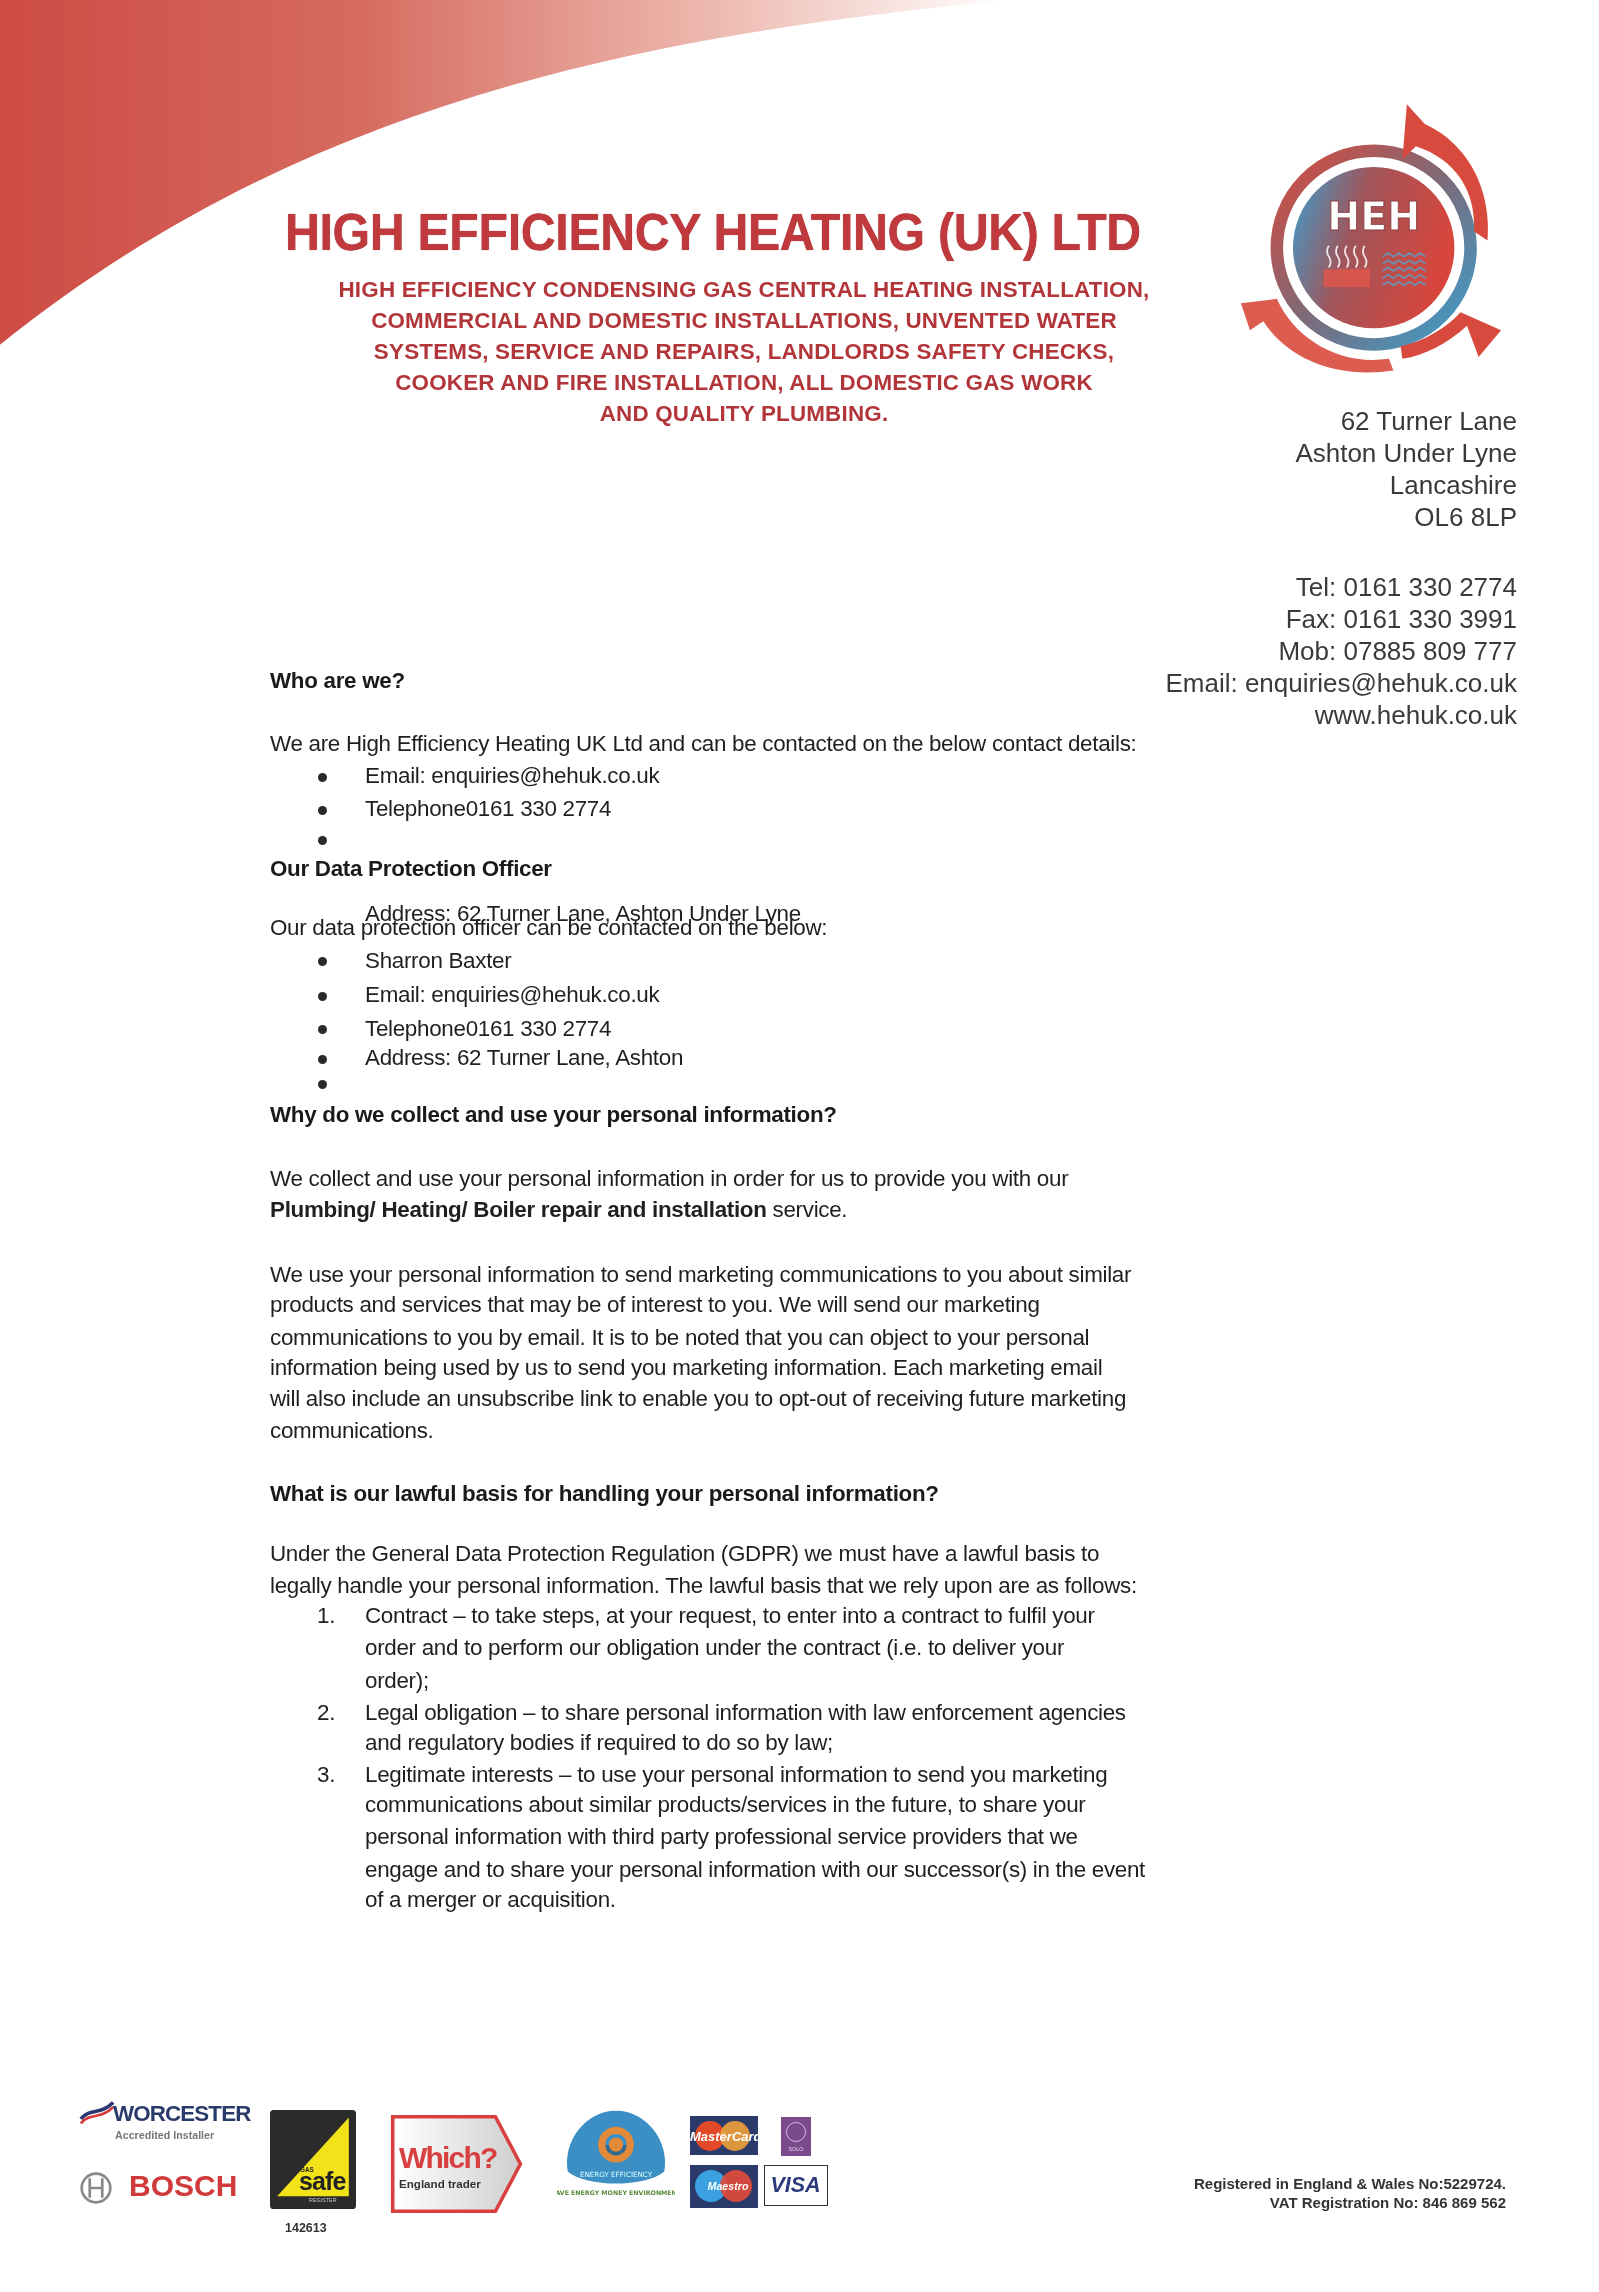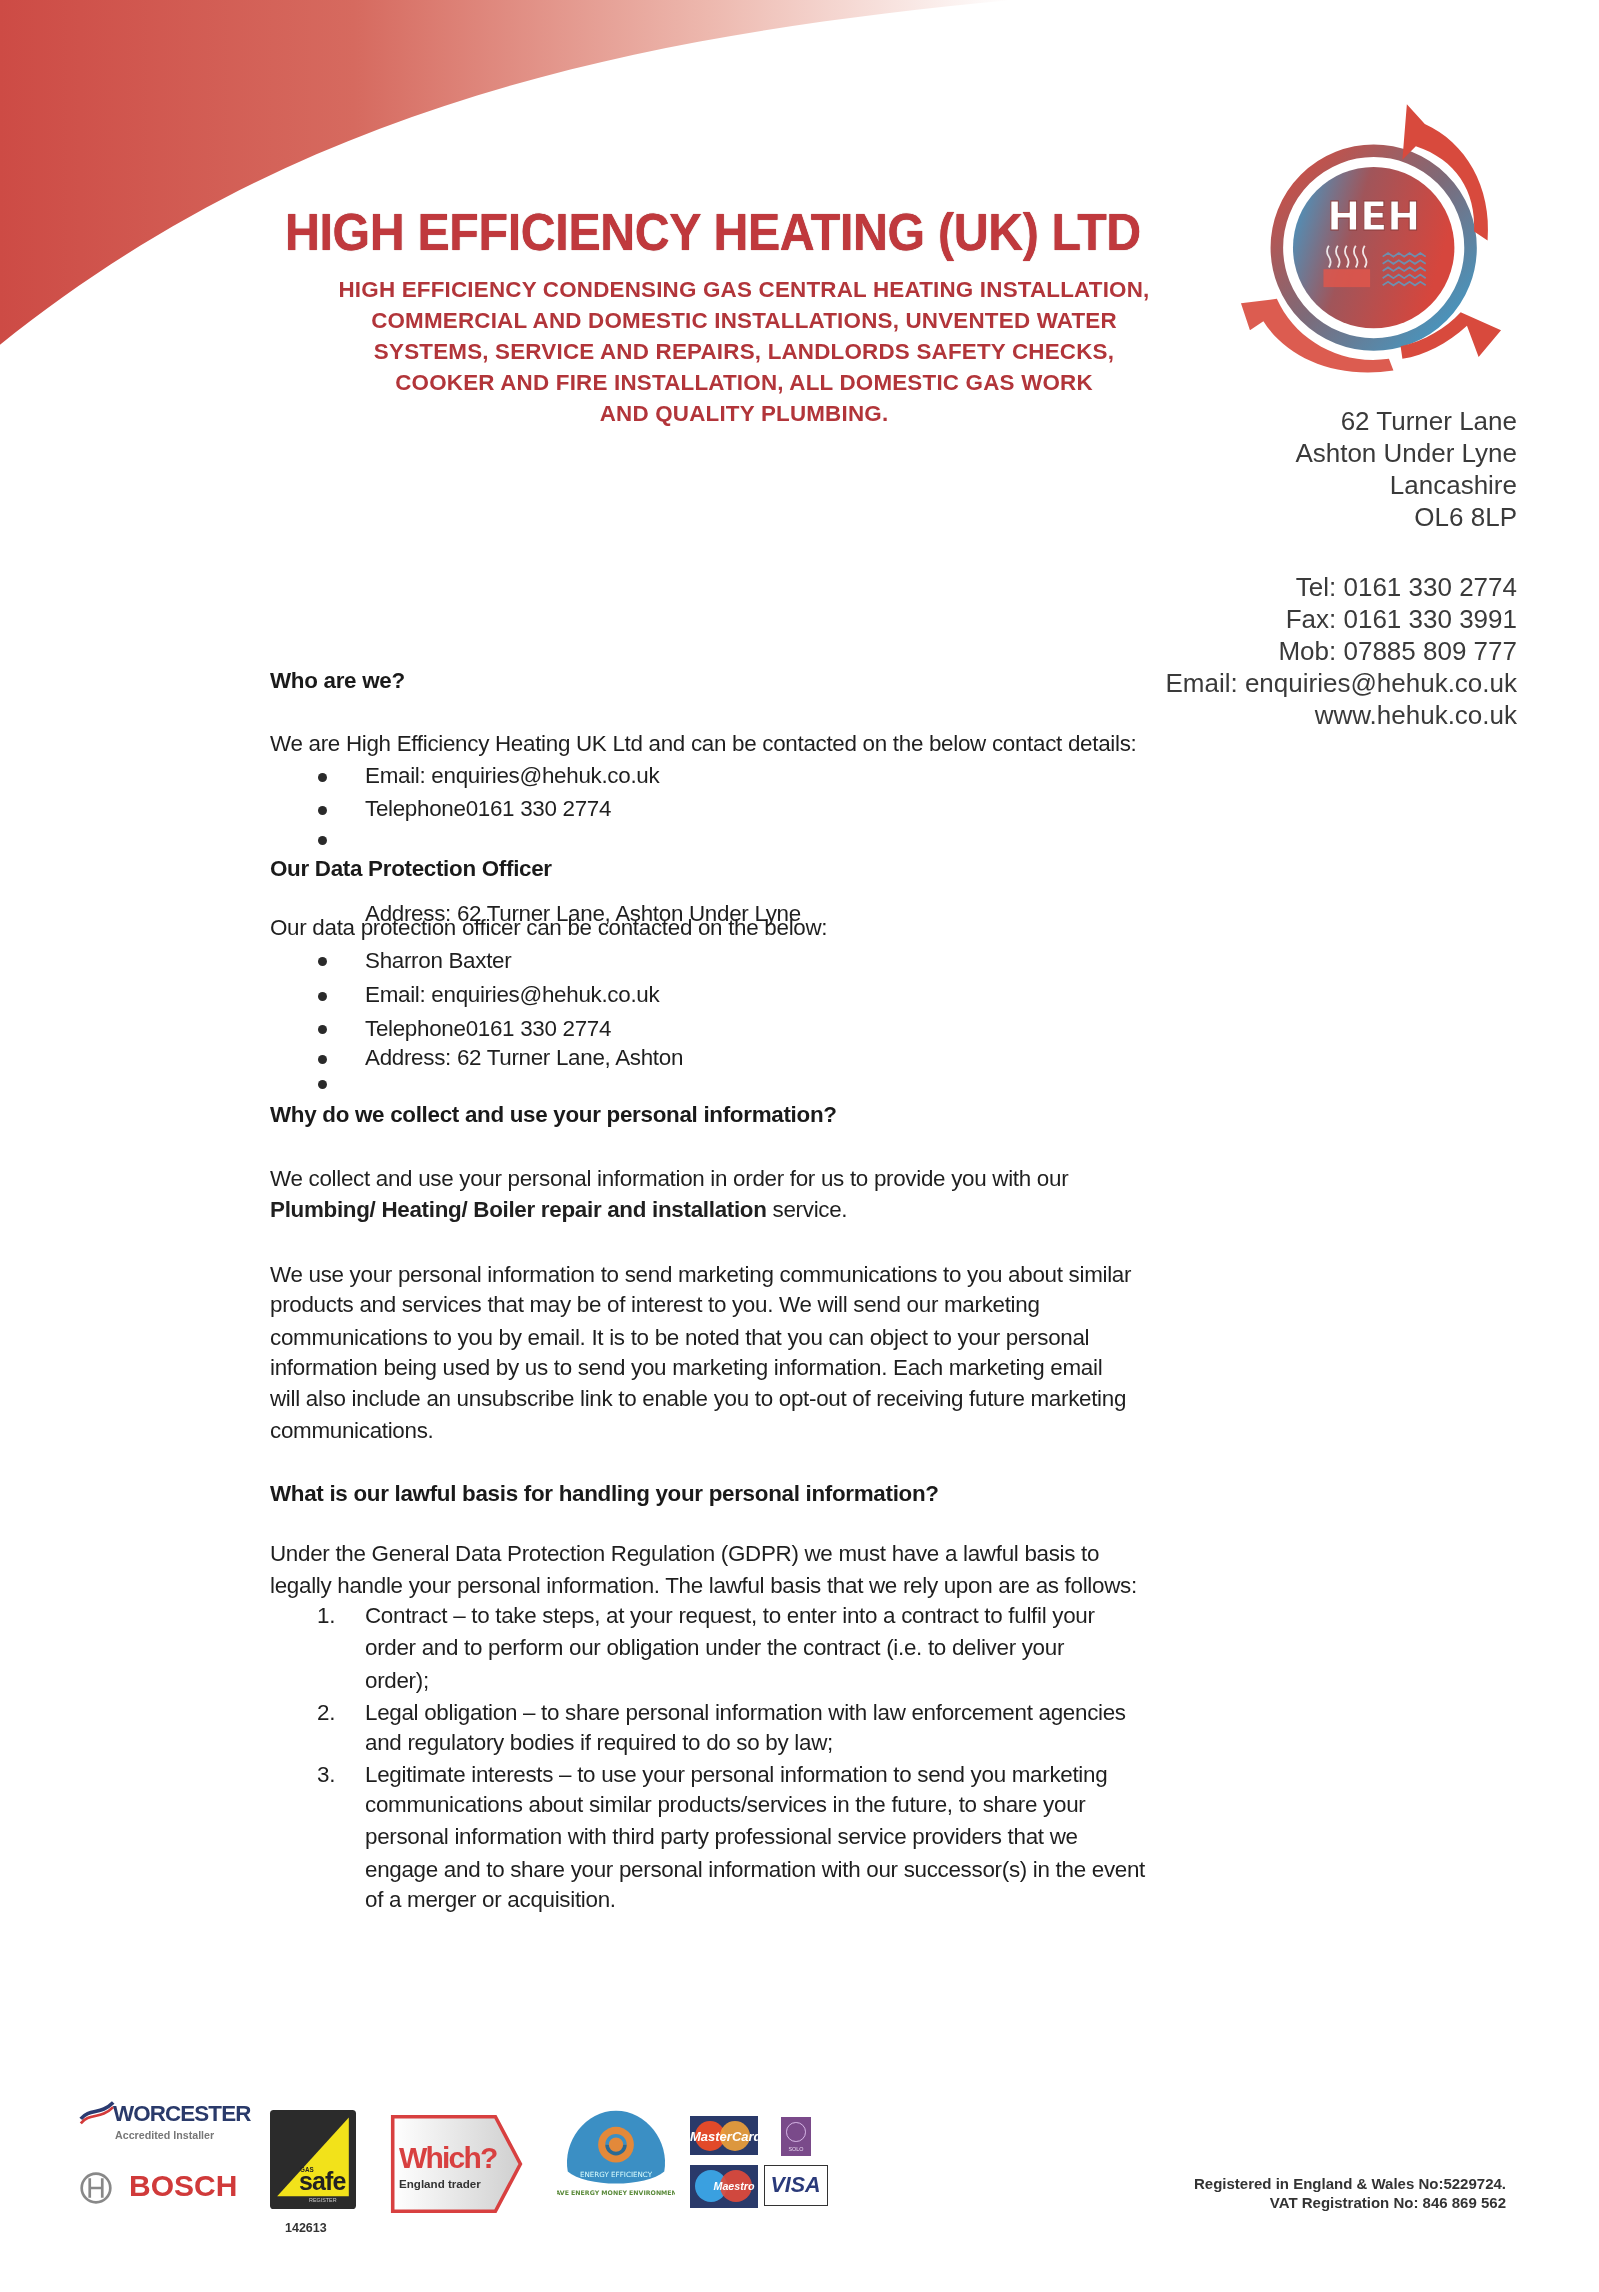--- a/index.html
+++ b/index.html
@@ -209,21 +209,21 @@
     <div style="position:absolute; left:30px; top:4.5px; width:30px; height:30px; border-radius:50%; background:#f0a23a; opacity:0.9;"></div>
     <div style="position:absolute; left:0; top:13.4px; width:68px; text-align:center; font-family:'Liberation Sans',sans-serif; font-style:italic; font-weight:bold; font-size:13px; color:#fff;">MasterCard</div>
   </div>
   <div class="badge" style="left:781px; top:2117px; width:30px; height:39px; background:#7a4a8a;">
     <div style="position:absolute; left:5.4px; top:5.4px; width:19.7px; height:19.7px; border-radius:50%; border:1.8px solid #d8b8e8; box-sizing:border-box;"></div>
     <div style="position:absolute; left:0; top:29px; width:30px; text-align:center; font-family:'Liberation Sans',sans-serif; font-size:5.4px; color:#e8d8f0;">SOLO</div>
   </div>
   <div class="badge" style="left:690px; top:2165px; width:68px; height:43px; background:#2a3a6a;">
     <div style="position:absolute; left:5.4px; top:5.4px; width:32px; height:32px; border-radius:50%; background:#3aa0e0;"></div>
     <div style="position:absolute; left:30px; top:5.4px; width:32px; height:32px; border-radius:50%; background:#e24a3a; opacity:0.9;"></div>
-    <div style="position:absolute; left:0; top:15px; width:76px; text-align:center; font-family:'Liberation Sans',sans-serif; font-style:italic; font-weight:bold; font-size:10.7px; color:#fff;padding-left:6px;">Maestro</div>
+    <div style="position:absolute; left:0; top:15px; width:76px; text-align:center; font-family:'Liberation Sans',sans-serif; font-style:italic; font-weight:bold; font-size:10.7px; color:#fff;">Maestro</div>
   </div>
   <div class="badge" style="left:764px; top:2165px; width:64px; height:41px; border:1.8px solid #333; background:#fff; box-sizing:border-box;">
     <div style="position:absolute; left:0; top:7.2px; width:61px; text-align:center; font-family:'Liberation Sans',sans-serif; font-style:italic; font-weight:bold; font-size:21.5px; color:#2a3a7a;">VISA</div>
   </div>
 </div>
 
 <div class="abs footer-reg" style="top:2174px;">
   <div>Registered in England &amp; Wales No:5229724.</div>
   <div>VAT Registration No: 846 869 562</div>
 </div>

